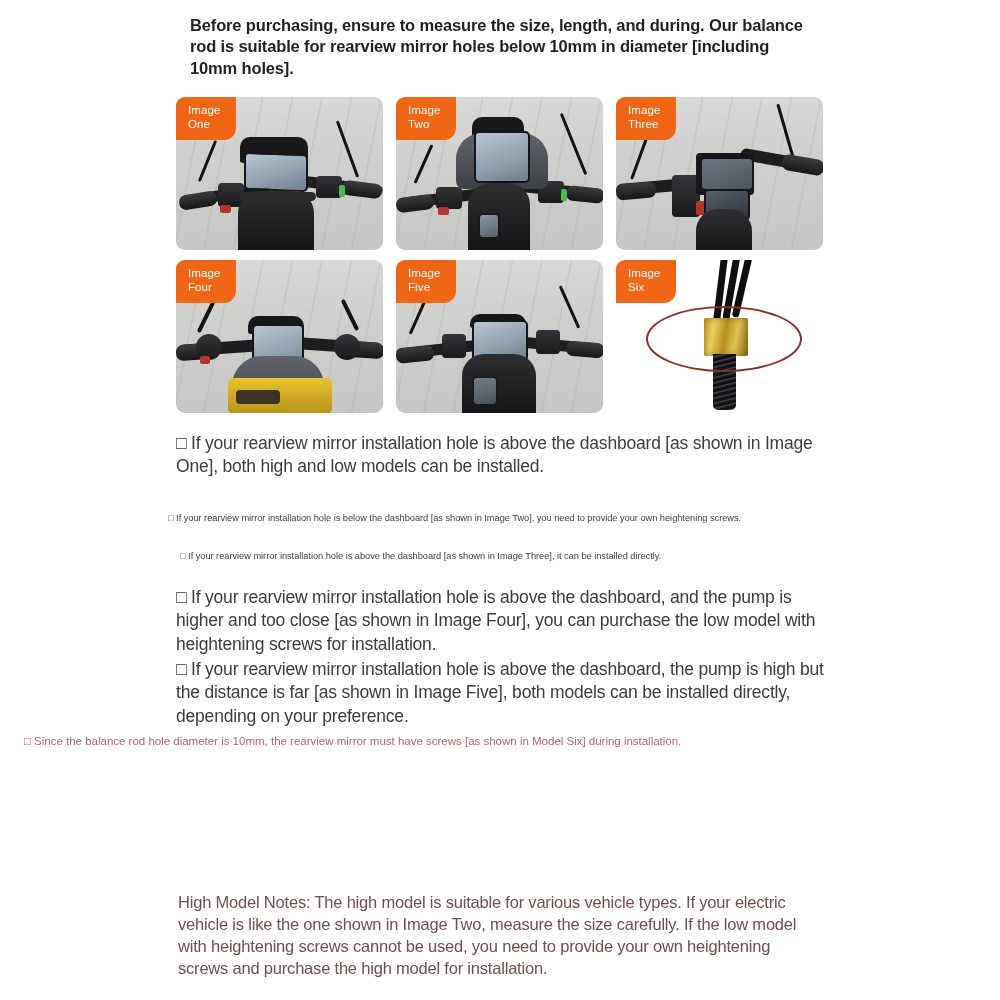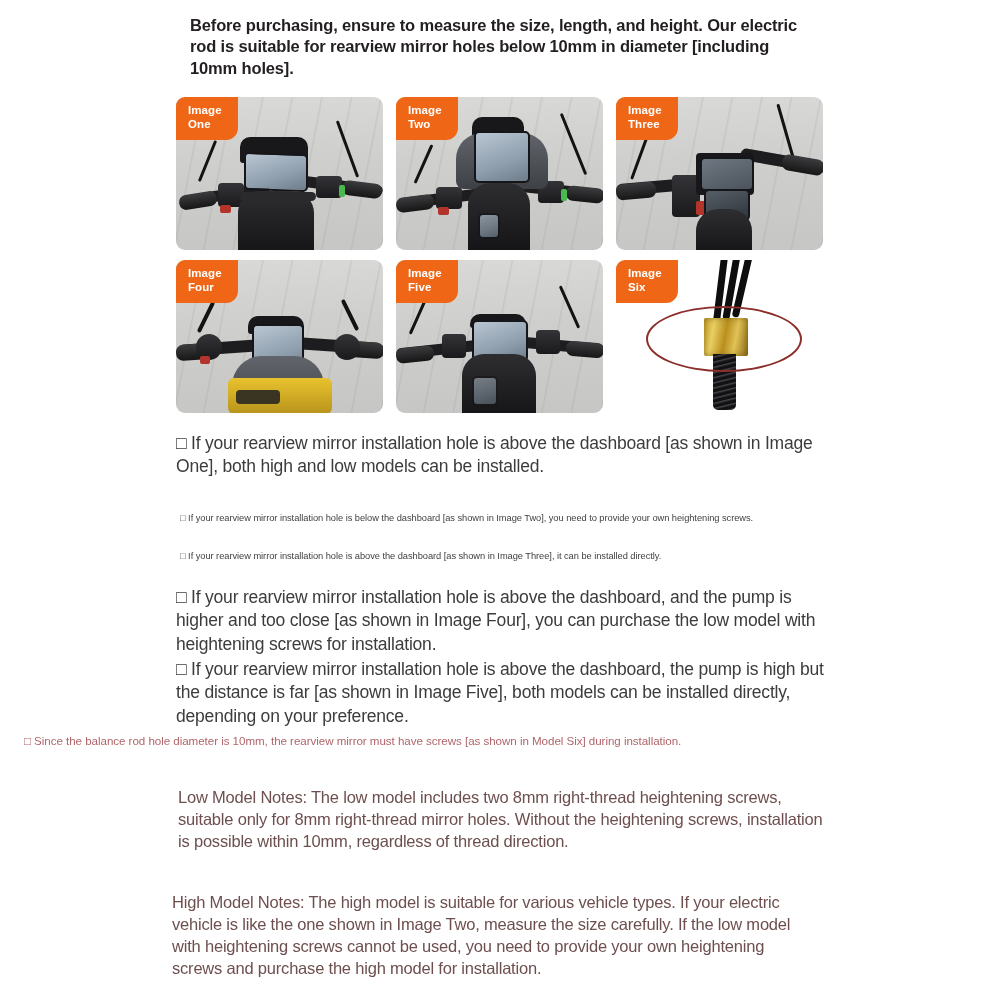--- a/index.html
+++ b/index.html
@@ -134,21 +134,21 @@
   }
 
   
   .badge {
     position: absolute;
     left: 0;
     top: 0;
     background: #ef6616;
     color: #ffffff;
     font-size: 11.5px;
-    font-weight: bold;
+    font-weight: normal;
     line-height: 1.18;
     padding: 7px 16px 9px 12px;
     border-radius: 0 0 12px 0;
     z-index: 5;
     letter-spacing: 0.1px;
     white-space: pre-line;
   }
 
   
   .photo.bolt { background: #ffffff; }
@@ -206,21 +206,21 @@
     line-height: 1.33;
     color: #6e4f4f;
     letter-spacing: -0.2px;
   }
 </style>
 </head>
 <body>
 
 <div class="page">
 
-  <div class="intro">Before purchasing, ensure to measure the size, length, and height. Our electric rod is suitable for rearview mirror holes below 10mm in diameter [including 10mm holes].</div>
+  <div class="intro">Before purchasing, ensure to measure the size, length, and during. Our balance rod is suitable for rearview mirror holes below 10mm in diameter [including 10mm holes].</div>
 
   <div class="grid">
 
     <div class="grid-row">
 
       <div class="photo">
         <div class="ground"></div>
         <div class="mirror-stalk" style="left:30px;top:42px;width:3px;height:44px;transform:rotate(22deg);"></div>
         <div class="mirror-stalk" style="left:170px;top:22px;width:3px;height:60px;transform:rotate(-20deg);"></div>
         <div class="bar" style="left:8px;top:92px;width:86px;height:11px;transform:rotate(-9deg);"></div>
@@ -327,27 +327,26 @@
         <div class="bolt-nut" style="left:88px;top:58px;width:44px;height:38px;"></div>
         <div class="bolt-thread" style="left:97px;top:94px;width:23px;height:56px;"></div>
         <div class="badge">Image
 Six</div>
       </div>
     </div>
   </div>
 
   <div class="para big" style="left:176px;top:432px;width:646px;">□ If your rearview mirror installation hole is above the dashboard [as shown in Image One], both high and low models can be installed.</div>
 
-  <div class="para small" style="left:180px;top:512px;width:640px;">□ If your rearview mirror installation hole is below the dashboard [as shown in Image Two], you need to provide your own heightening screws.</div>
+  <div class="para small" style="left:168px;top:512px;width:640px;">□ If your rearview mirror installation hole is below the dashboard [as shown in Image Two], you need to provide your own heightening screws.</div>
 
   <div class="para small" style="left:180px;top:550px;width:640px;">□ If your rearview mirror installation hole is above the dashboard [as shown in Image Three], it can be installed directly.</div>
 
   <div class="para big" style="left:176px;top:586px;width:640px;">□ If your rearview mirror installation hole is above the dashboard, and the pump is higher and too close [as shown in Image Four], you can purchase the low model with heightening screws for installation.</div>
 
   <div class="para big" style="left:176px;top:658px;width:650px;">□ If your rearview mirror installation hole is above the dashboard, the pump is high but the distance is far [as shown in Image Five], both models can be installed directly, depending on your preference.</div>
 
   <div class="para warn" style="left:24px;top:733px;width:960px;">□ Since the balance rod hole diameter is 10mm, the rearview mirror must have screws [as shown in Model Six] during installation.</div>
 
-  <div class="para note" style="left:178px;top:787px;width:645px;">Low Model Notes: The low model includes two 8mm right-thread heightening screws, suitable only for 8mm right-thread mirror holes. Without the heightening screws, installation is possible within 10mm, regardless of thread direction.</div>
-
-  <div class="para note" style="left:172px;top:892px;width:645px;">High Model Notes: The high model is suitable for various vehicle types. If your electric vehicle is like the one shown in Image Two, measure the size carefully. If the low model with heightening screws cannot be used, you need to provide your own heightening screws and purchase the high model for installation.</div>
+
+  <div class="para note" style="left:178px;top:892px;width:645px;">High Model Notes: The high model is suitable for various vehicle types. If your electric vehicle is like the one shown in Image Two, measure the size carefully. If the low model with heightening screws cannot be used, you need to provide your own heightening screws and purchase the high model for installation.</div>
 
 </div>
 
 </body></html>

